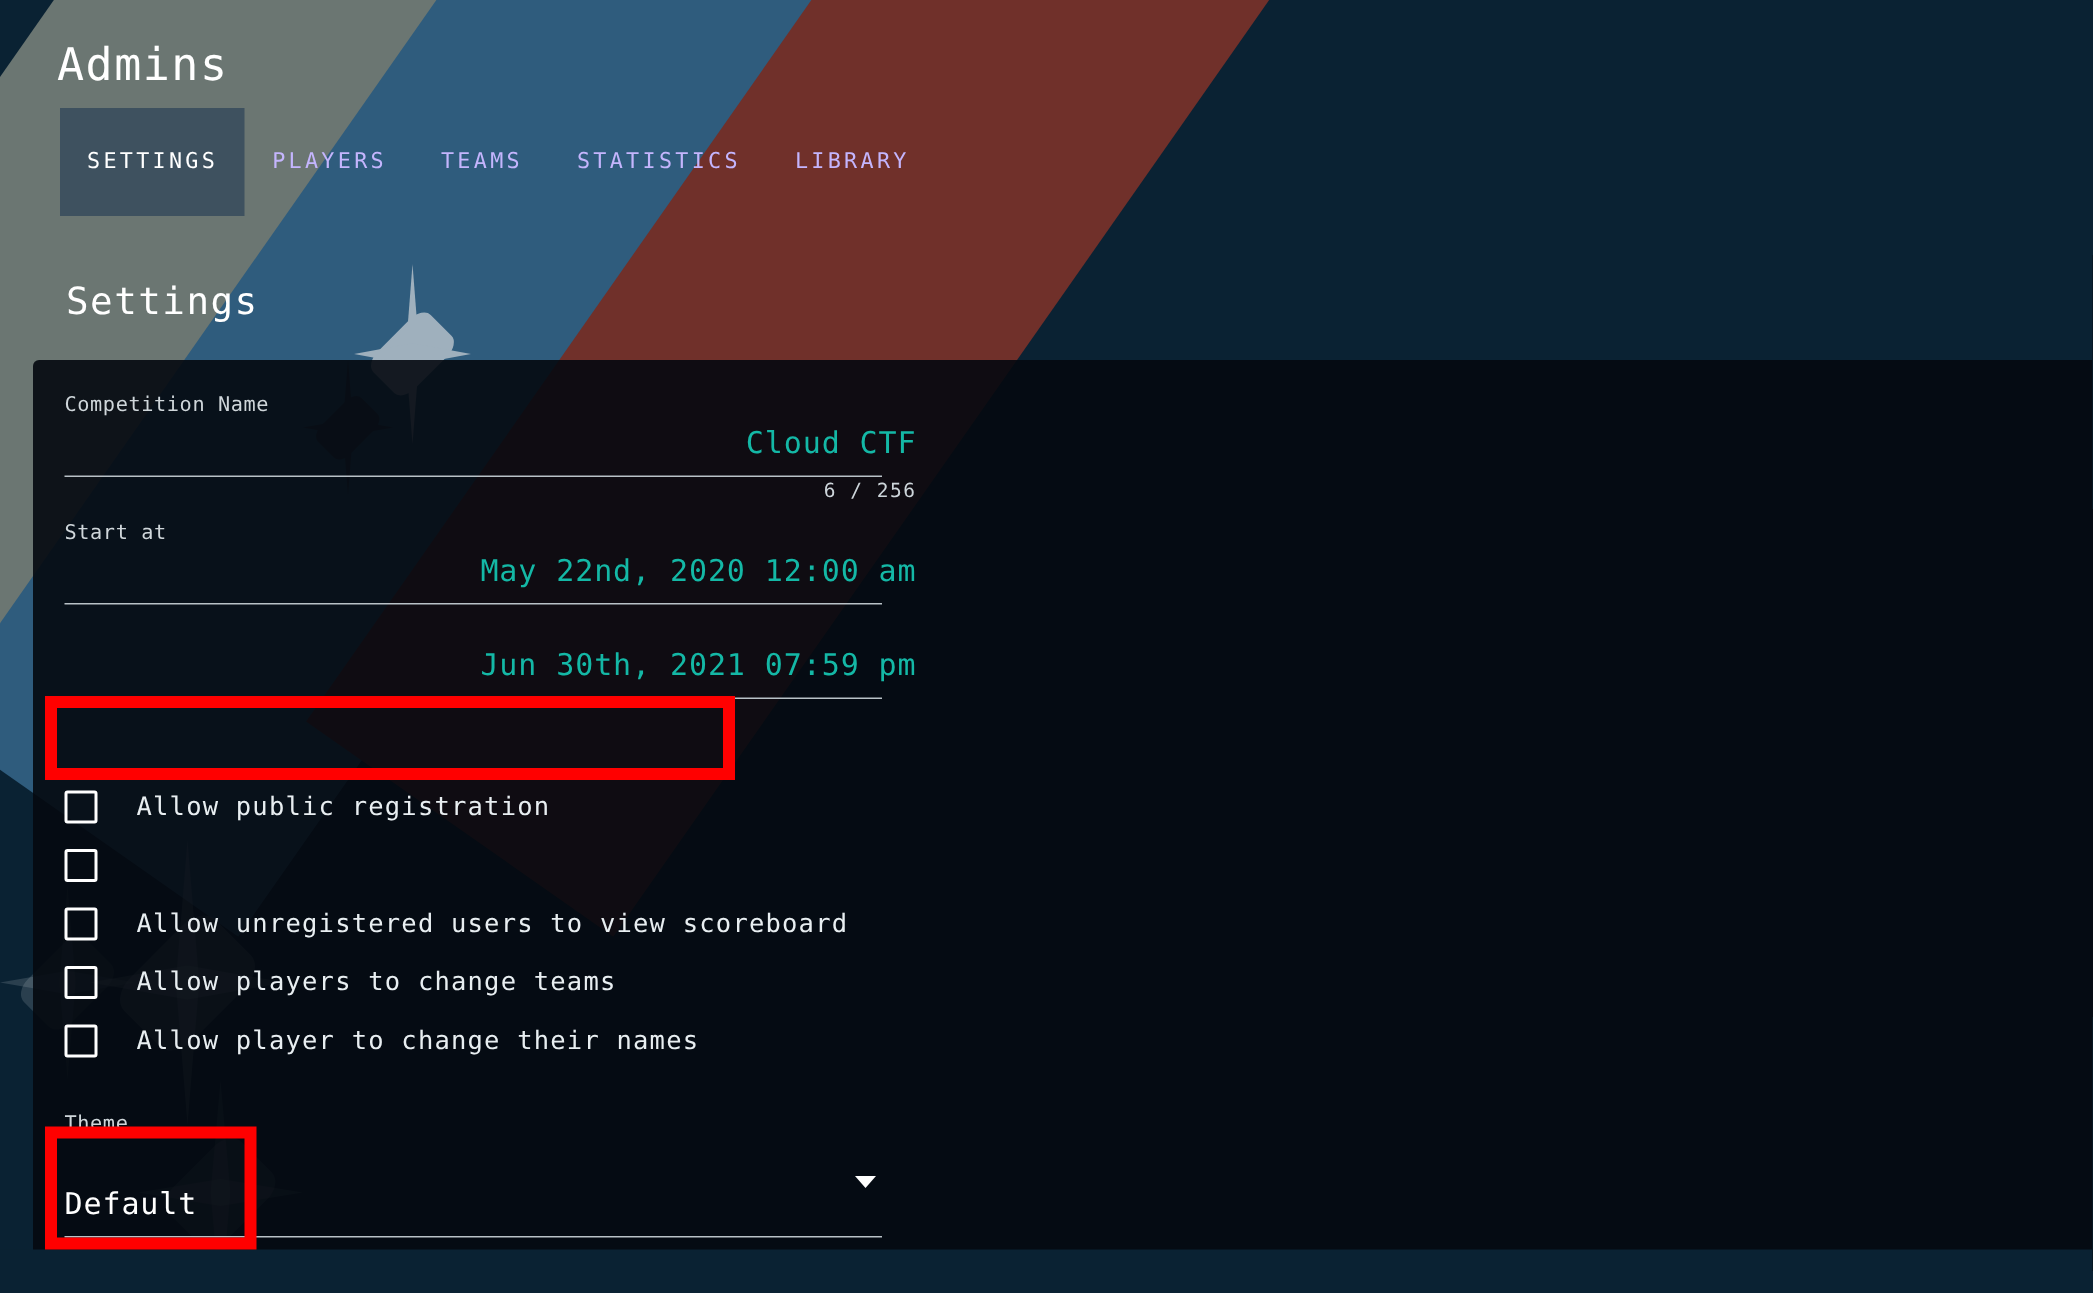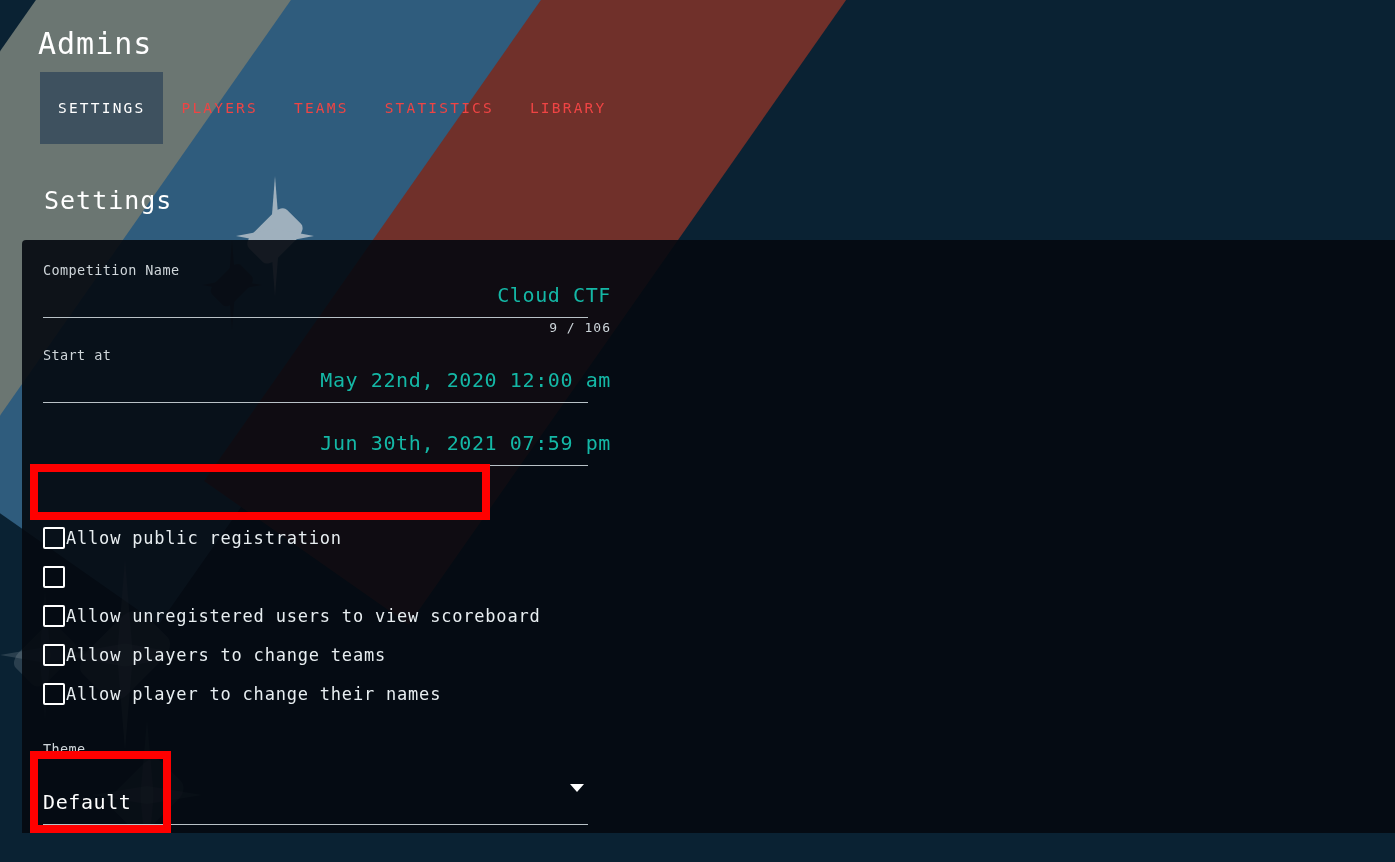--- a/index.html
+++ b/index.html
@@ -104,21 +104,21 @@
     display: flex;
     align-items: stretch;
   }
   .tab {
     display: flex;
     align-items: center;
     justify-content: center;
     padding: 0 18px;
     font-size: 14.5px;
     letter-spacing: 2.2px;
-    color: #ef4444;
+    color: #c4b5fd;
     background: transparent;
     border: none;
     cursor: pointer;
     font-family: inherit;
     white-space: nowrap;
   }
   .tab.active {
     background: #3e515f;
     color: #ffffff;
   }
@@ -214,21 +214,21 @@
     width: 22px;
     height: 22px;
     border: 2px solid #ffffff;
     border-radius: 2px;
     background: transparent;
     box-sizing: border-box;
     flex: none;
     position: relative;
   }
   .check-label {
-    margin-left: 1px;
+    margin-left: 26px;
     font-size: 17px;
     color: #e8eef1;
     letter-spacing: 0.8px;
     white-space: nowrap;
   }
 
   
   .select-field {
     margin-top: 26px;
     position: relative;
@@ -334,21 +334,21 @@
 
   <h2 class="section-title">Settings</h2>
 
   <section class="card">
     <div class="form">
 
       <div class="field name">
         <span class="field-label">Competition Name</span>
         <span class="field-value">Cloud CTF</span>
         <div class="field-rule"></div>
-        <span class="field-counter">9 / 106</span>
+        <span class="field-counter">6 / 256</span>
       </div>
 
       <div class="field start">
         <span class="field-label">Start at</span>
         <span class="field-value">May 22nd, 2020 12:00 am</span>
         <div class="field-rule"></div>
       </div>
 
       <div class="field end">
         <span class="field-value">Jun 30th, 2021 07:59 pm</span>

